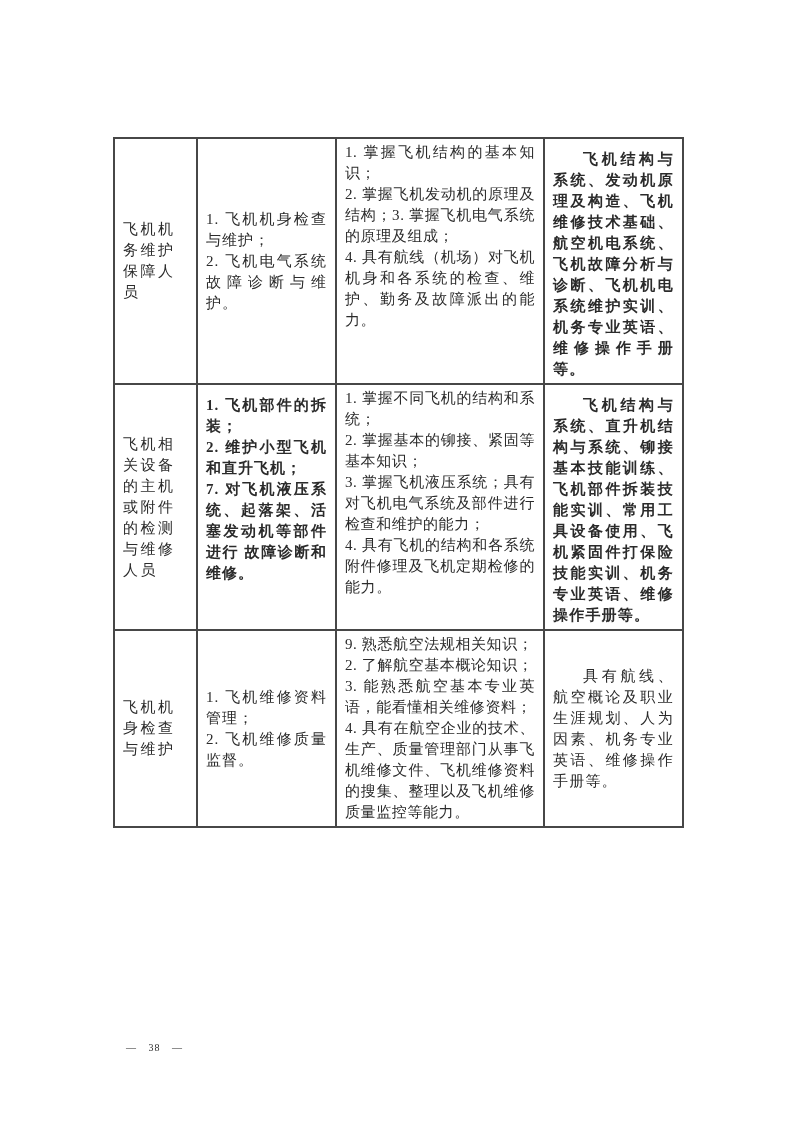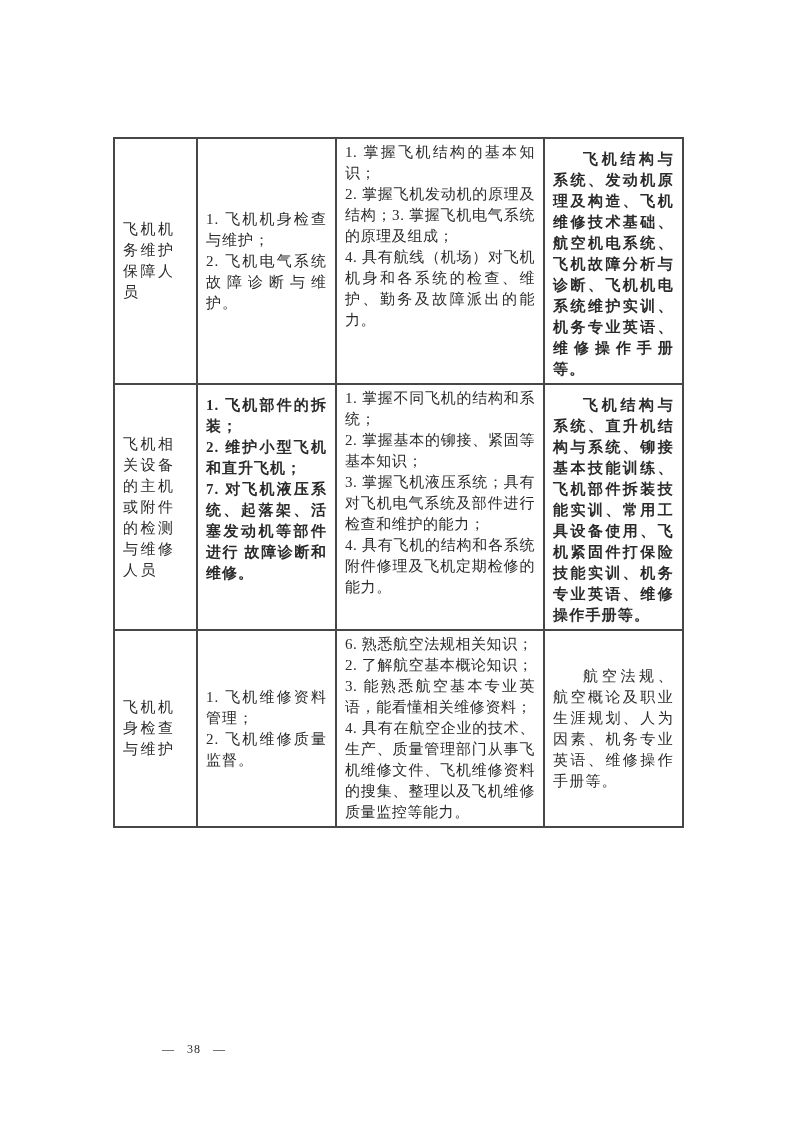--- a/index.html
+++ b/index.html
@@ -56,25 +56,24 @@
   }
   .va-top { vertical-align: top; padding-top: 10px !important; font-weight: bold; }
   .va-mid { vertical-align: middle; }
   tr.row-1 { height: 196px; }
   tr.row-2 { height: 214px; }
   tr.row-3 { height: 194px; }
   .footer {
     position: absolute;
     left: 126px;
     top: 1042px;
-    font-size: 12px;
+    font-size: 10px;
     letter-spacing: 1px;
     word-spacing: 8px;
     color: #2b2b2b;
-    margin-left: 36px;
   }
 </style>
 </head>
 <body>
 
 <div class="page">
 
   <table class="training-table">
     <colgroup>
       <col style="width:83px">
@@ -100,24 +99,24 @@
         <td class="cell-req">1. 掌握不同飞机的结构和系统；
 2. 掌握基本的铆接、紧固等基本知识；
 3. 掌握飞机液压系统；具有对飞机电气系统及部件进行检查和维护的能力；
 4. 具有飞机的结构和各系统附件修理及飞机定期检修的能力。</td>
         <td class="cell-courses va-top">飞机结构与系统、直升机结构与系统、铆接基本技能训练、飞机部件拆装技能实训、常用工具设备使用、飞机紧固件打保险技能实训、机务专业英语、维修操作手册等。</td>
       </tr>
       <tr class="row-3">
         <td class="cell-role">飞机机身检查与维护</td>
         <td class="cell-tasks va-mid">1. 飞机维修资料管理；
 2. 飞机维修质量监督。</td>
-        <td class="cell-req">6. 熟悉航空法规相关知识；
+        <td class="cell-req">9. 熟悉航空法规相关知识；
 2. 了解航空基本概论知识；
 3. 能熟悉航空基本专业英语，能看懂相关维修资料；
 4. 具有在航空企业的技术、生产、质量管理部门从事飞机维修文件、飞机维修资料的搜集、整理以及飞机维修质量监控等能力。</td>
-        <td class="cell-courses va-mid">航空法规、航空概论及职业生涯规划、人为因素、机务专业英语、维修操作手册等。</td>
+        <td class="cell-courses va-mid">具有航线、航空概论及职业生涯规划、人为因素、机务专业英语、维修操作手册等。</td>
       </tr>
     </tbody>
   </table>
 
   <div class="footer">— 38 —</div>
 
 </div>
 
 </body></html>

